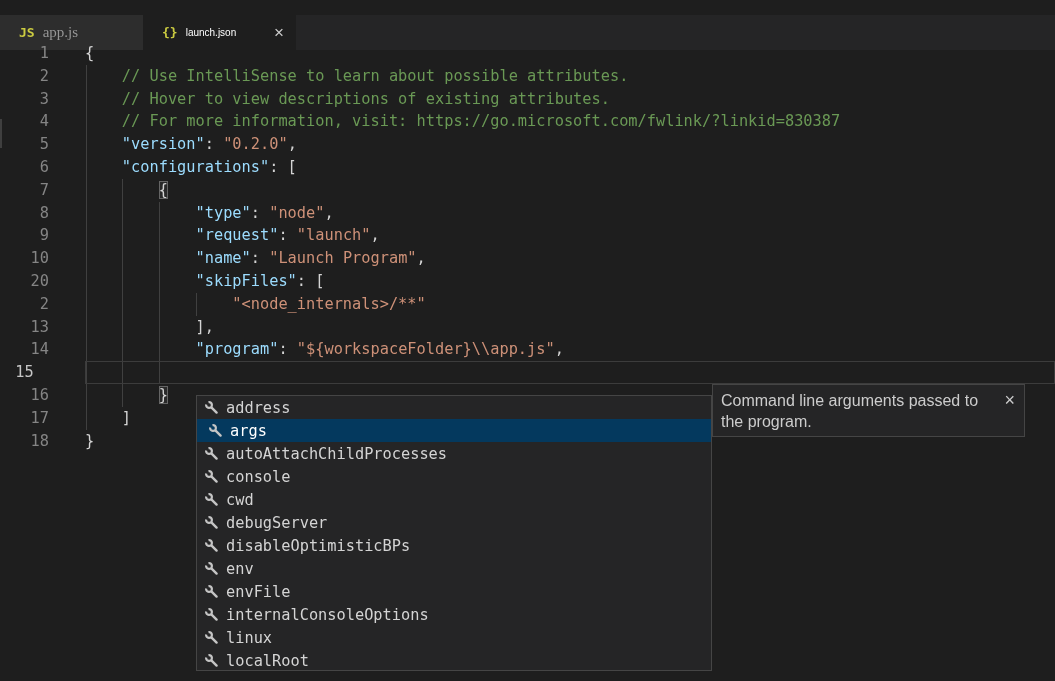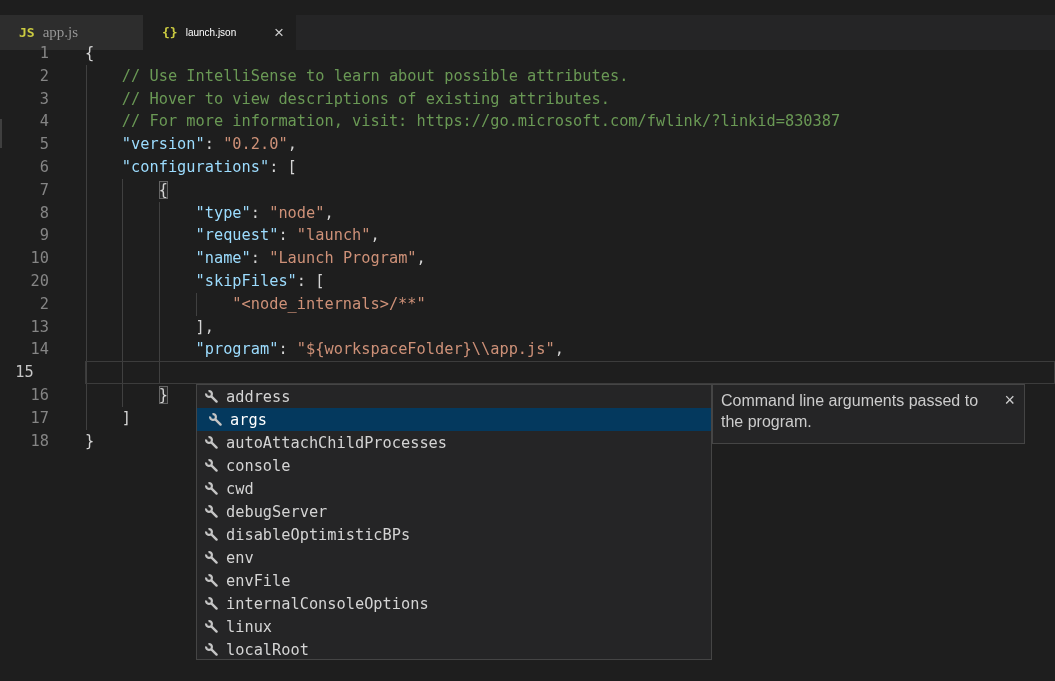--- a/index.html
+++ b/index.html
@@ -27,29 +27,29 @@
           border:1px solid var(--current-line-border);}
   .tok-comment{color:var(--comment);}
   .tok-key{color:var(--key);}
   .tok-str{color:var(--str);}
   .tok-punct{color:var(--punct);}
   .tok-link{color:var(--link);cursor:pointer;}
   .bm{outline:1px solid var(--bracket-match-border);outline-offset:-1px;background:rgba(120,120,120,0.12);}
   .guide{position:absolute;width:1px;background:var(--guide);z-index:0;}
   .sliver{position:absolute;left:0;top:84px;width:2px;height:29px;background:#3f3f3f;}
   
-  .suggest{position:absolute;left:196px;top:349px;width:516px;height:276px;box-sizing:border-box;
+  .suggest{position:absolute;left:196px;top:360px;width:516px;height:276px;box-sizing:border-box;
            background:var(--suggest-bg);border:1px solid var(--suggest-border);z-index:10;overflow:hidden;}
   .srow{display:flex;align-items:center;height:23px;padding-left:7px;cursor:pointer;}
   .srow.sel{background:var(--suggest-selected-bg);padding-left:11px;}
   .sicon{width:16px;height:16px;margin-right:6px;flex:0 0 16px;}
   .slabel{font-family:"DejaVu Sans Mono",monospace;font-size:15.3px;color:var(--suggest-text);}
   .srow.sel .slabel{color:#ffffff;}
   
-  .docs{position:absolute;left:712px;top:349px;width:313px;height:60px;box-sizing:border-box;
+  .docs{position:absolute;left:712px;top:349px;width:313px;height:53px;box-sizing:border-box;
         background:var(--suggest-bg);border:1px solid var(--suggest-border);z-index:10;
         padding:5px 33px 5px 8px;}
   .docs-text{font-size:16px;line-height:21px;color:var(--docs-text);}
   .docs-close{position:absolute;right:9px;top:5px;font-size:18px;color:#cccccc;cursor:pointer;}
 </style>
 </head>
 <body>
 
 <div class="screen">
   <div class="tabbar">

